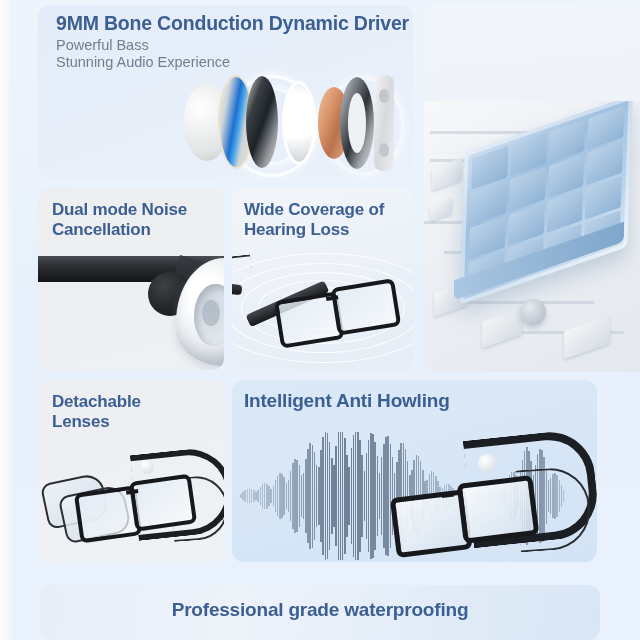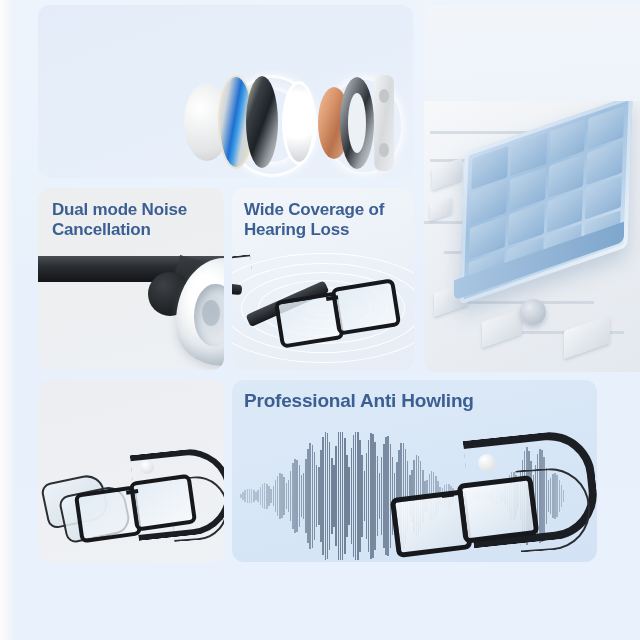--- a/index.html
+++ b/index.html
@@ -234,20 +234,23 @@
   #p-water .h-title{
     position:absolute;left:0;right:0;top:14px;text-align:center;font-size:19px;
   }
 </style>
 </head>
 <body>
 
 <div class="page">
 
   <div class="panel" id="p-driver">
+    <div class="h-title">9MM Bone Conduction Dynamic Driver</div>
+    <div class="h-sub">Powerful Bass
+Stunning Audio Experience</div>
 
     <div class="driver-stage">
       <div class="halo a"></div>
       <div class="halo b"></div>
       <div class="halo c"></div>
       <div class="disc d1"></div>
       <div class="disc d2"></div>
       <div class="disc d3"></div>
       <div class="disc d4"></div>
       <div class="disc d5"></div>
@@ -324,38 +327,40 @@
       <div class="g-frame">
         <div class="arm"></div>
         <div class="lens l"></div>
         <div class="lens r"></div>
         <div class="bridge"></div>
       </div>
     </div>
   </div>
 
   <div class="panel" id="p-lens">
+    <div class="h-title">Detachable
+Lenses</div>
     <div class="lens-stage">
       <div class="clip-lens one"></div>
       <div class="clip-lens two"></div>
       <div class="gl2">
         <div class="band"></div>
         <div class="neck"></div>
         <div class="bud"></div>
         <div class="frame">
           <div class="lens l"></div>
           <div class="lens r"></div>
           <div class="bridge"></div>
         </div>
       </div>
     </div>
   </div>
 
   <div class="panel" id="p-howl">
-    <div class="h-title">Professional Anti Howling</div>
+    <div class="h-title">Intelligent Anti Howling</div>
     <div class="wave" id="waveform">
         <div class="bar" style="left: 8px; height: 2.13975px; bottom: 64px; opacity: 0.300293;"></div>
         <div class="bar dn" style="left: 8px; height: 2.13975px; top: 64px; opacity: 0.300293;"></div>
         <div class="bar" style="left: 10.1667px; height: 3.97813px; bottom: 64px; opacity: 0.303133;"></div>
         <div class="bar dn" style="left: 10.1667px; height: 3.97813px; top: 64px; opacity: 0.303133;"></div>
         <div class="bar" style="left: 12.3333px; height: 5.692px; bottom: 64px; opacity: 0.30636;"></div>
         <div class="bar dn" style="left: 12.3333px; height: 5.692px; top: 64px; opacity: 0.30636;"></div>
         <div class="bar" style="left: 14.5px; height: 6.95547px; bottom: 64px; opacity: 0.31001;"></div>
         <div class="bar dn" style="left: 14.5px; height: 6.95547px; top: 64px; opacity: 0.31001;"></div>
         <div class="bar" style="left: 16.6667px; height: 7.48599px; bottom: 64px; opacity: 0.314125;"></div>
@@ -656,14 +661,17 @@
       <div class="neck"></div>
       <div class="bud"></div>
       <div class="frame">
         <div class="lens l"></div>
         <div class="lens r"></div>
         <div class="bridge"></div>
       </div>
     </div>
   </div>
 
+  <div class="panel" id="p-water">
+    <div class="h-title">Professional grade waterproofing</div>
+  </div>
 
 </div>
 
 </body></html>

